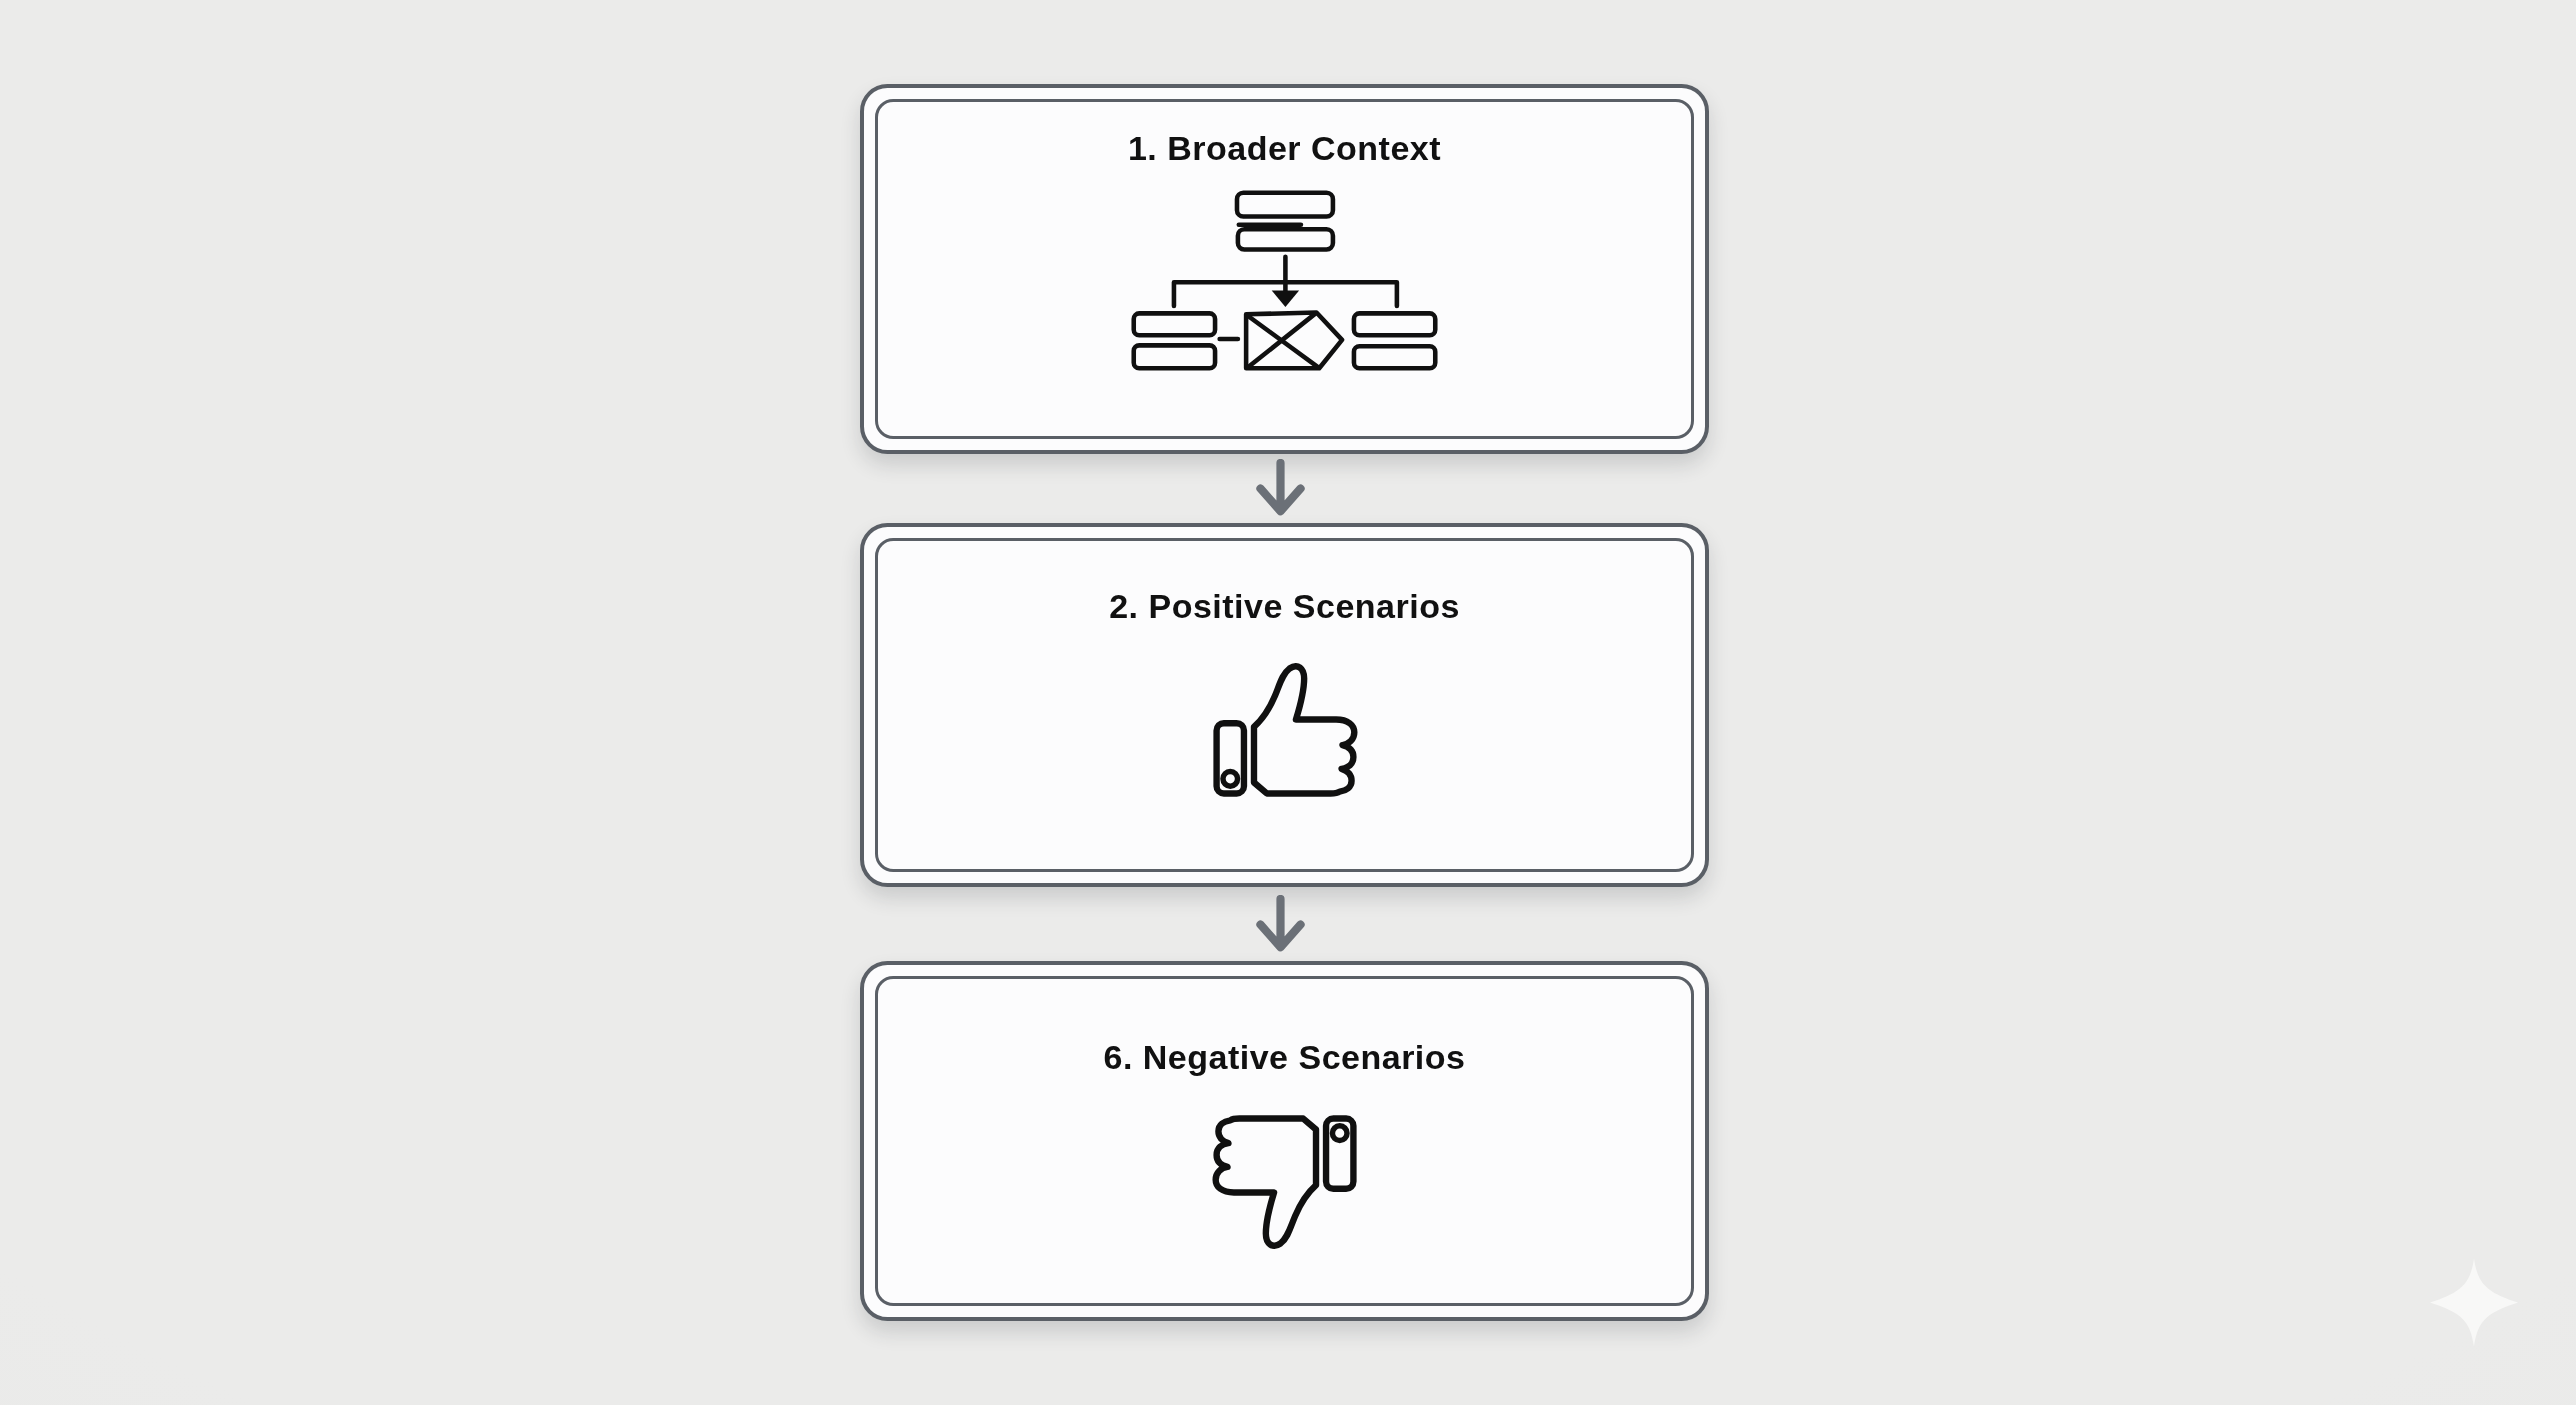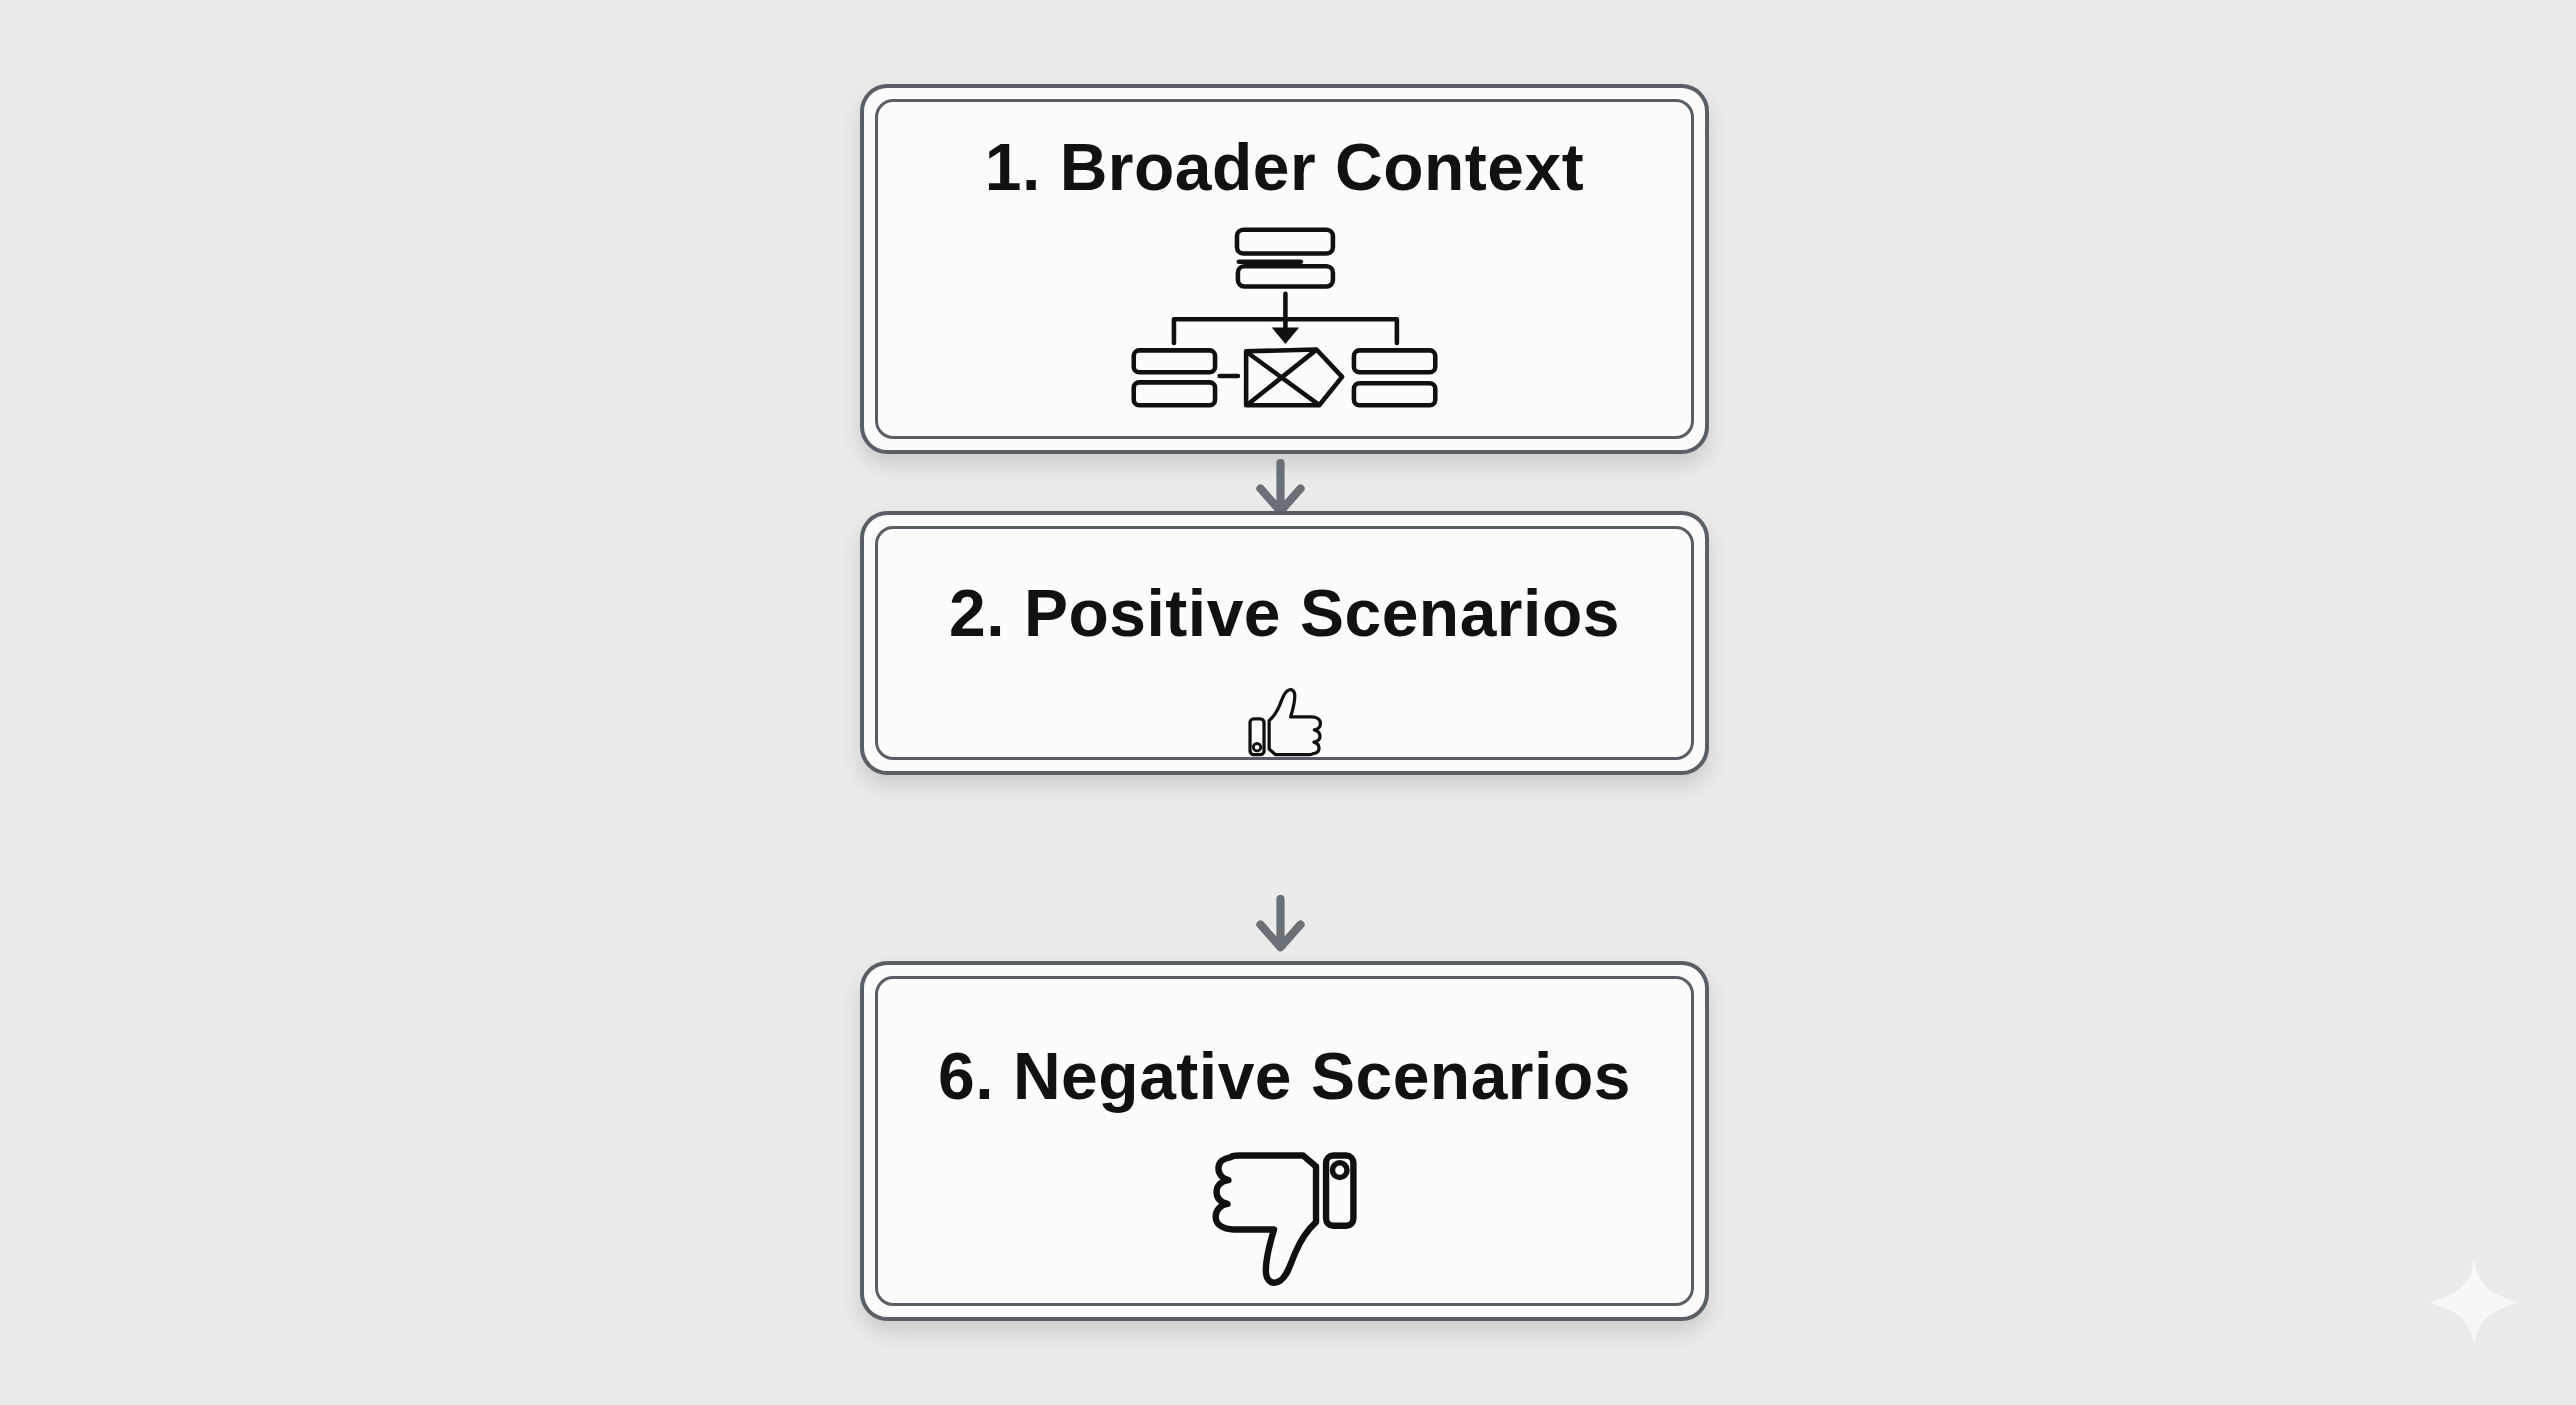--- a/index.html
+++ b/index.html
@@ -20,24 +20,24 @@
     box-shadow:0 11px 20px rgba(40,45,52,0.16);
   }
   .step-inner{
     position:absolute;inset:11px;
     border:3.7px solid var(--box-border,#5a5f66);
     border-radius:18.3px;
     display:flex;flex-direction:column;align-items:center;
     background:var(--box-fill,#fcfcfd);
   }
   .s1{top:84px;height:370px;}
-  .s2{top:511px;height:264px;}
+  .s2{top:523px;height:364px;}
   .s3{top:961px;height:360px;}
   .step-title{
-    font-size:66px;
+    font-size:34px;
     font-weight:bold;
     letter-spacing:0.5px;
     color:var(--title-color,#111);
     white-space:nowrap;
   }
   .s1 .step-title{margin-top:27.4px;}
   .s2 .step-title{margin-top:46px;}
   .s3 .step-title{margin-top:59px;}
   .s1 .step-icon{margin-top:22px;}
   .s2 .step-icon{margin-top:37px;}

